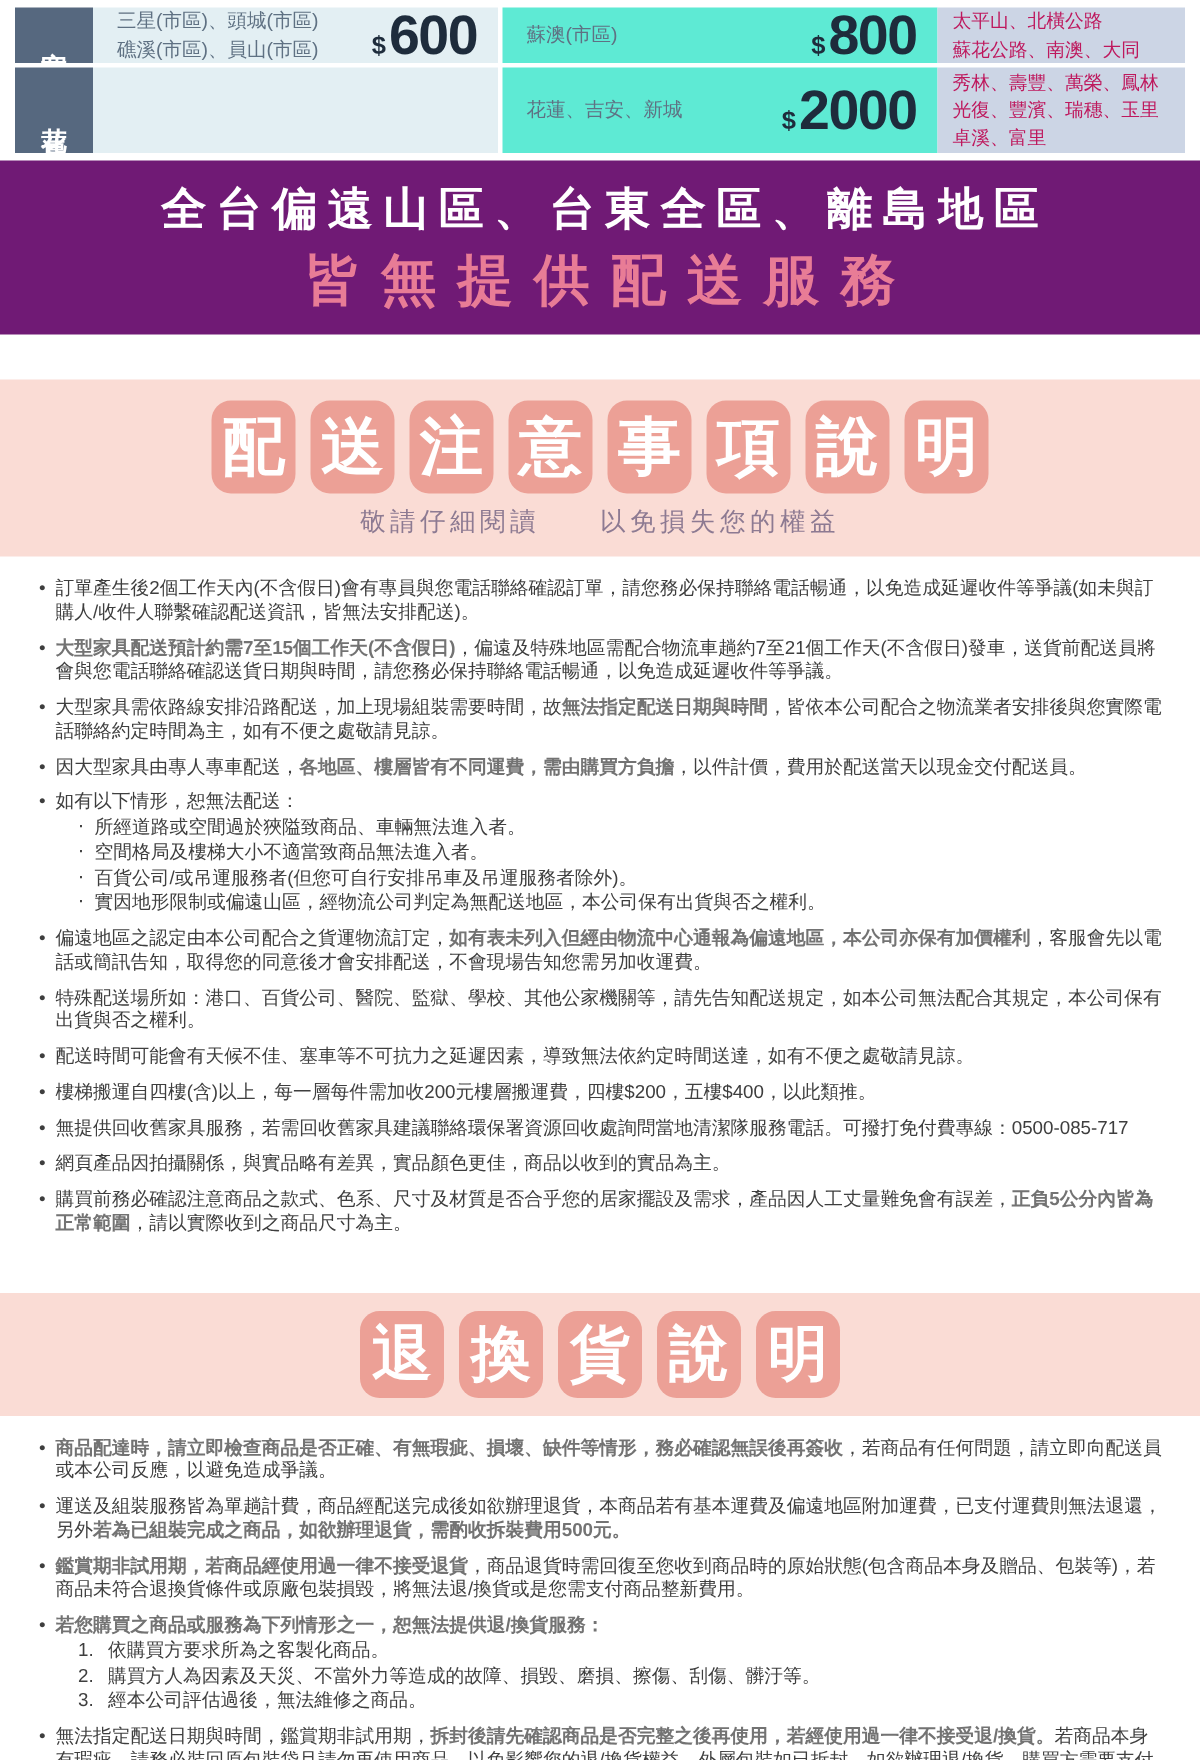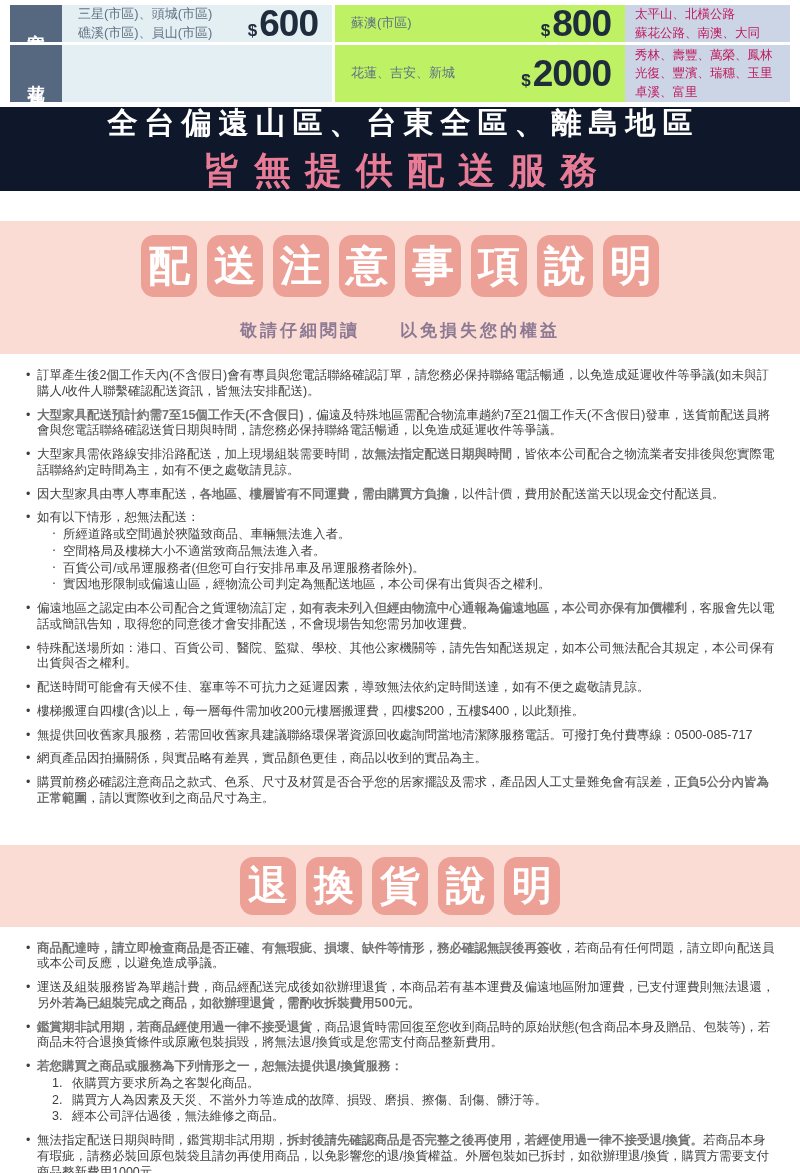--- a/index.html
+++ b/index.html
@@ -19,55 +19,55 @@
     flex:none; width:52px; background:#56687f; color:#ffffff;
     display:flex; align-items:center; justify-content:center;
     writing-mode:vertical-rl; font-size:17px; font-weight:bold; letter-spacing:3px;
   }
   .zone-a {
     flex:none; width:270px; background:#e3eff3; margin-right:3px;
     display:flex; align-items:center; justify-content:space-between;
     padding:0 14px 0 16px;
   }
   .zone-b {
-    flex:none; width:290px; background:#bef264;
+    flex:none; width:290px; background:#5eead4;
     display:flex; align-items:center; justify-content:space-between;
     padding:0 14px 0 16px;
   }
   .zone-c {
     flex:1; background:#ccd5e5; display:flex; align-items:center;
     padding:0 8px 0 10px; font-size:12.5px; color:#be185d;
     white-space:pre-line; line-height:1.45;
   }
   .areas { font-size:13px; color:#5f7183; white-space:pre-line; line-height:1.45; }
   .price { color:#1e2c3c; font-weight:bold; white-space:nowrap; display:flex; align-items:baseline; }
   .price .sym { font-size:17px; margin-right:2px; }
   .price .num { font-size:37px; letter-spacing:-1px; }
 
   
   .banner {
-    margin-top:5px; height:84px; background:#0f172a;
+    margin-top:5px; height:116px; background:#701a75;
     display:flex; flex-direction:column; align-items:center; justify-content:center;font-family:Liberation Serif, serif;
   }
   .banner .l1 { color:#ffffff; font-weight:bold; font-size:30px; letter-spacing:7px; padding-left:7px; }
   .banner .l2 { color:#e87c96; font-weight:bold; font-size:37px; letter-spacing:14px; padding-left:14px; margin-top:2px; }
 
   
   .sec-band { background:#fadcd5; margin-top:30px; padding:14px 0 12px 0; }
   .sec-band.compact { padding:12px 0; }
   .tiles { display:flex; justify-content:center; gap:10px; }
   .tile {
     width:56px; height:62px; background:#eca096; border-radius:13px;
     color:#ffffff; font-weight:bold; font-size:42px;
     display:flex; align-items:center; justify-content:center;
   }
   .sec-band.compact .tile { height:58px; font-size:40px; }
   .sec-sub {
-    text-align:center; margin-top:22px; color:#8d7a92;
-    font-size:17px; font-weight:bold; letter-spacing:3px;
+    text-align:center; margin-top:7px; color:#8d7a92;
+    font-size:17px; font-weight:normal; letter-spacing:3px;
   }
 
   
   .notes { padding:14px 24px 8px 26px; }
   .note { display:flex; font-size:12.5px; line-height:1.26; color:#3e3e3e; }
   .note.bullet { margin-top:8px; }
   .note.bullet:first-child { margin-top:0; }
   .note.sub, .note.num { margin-top:1px; margin-left:26px; }
   .note .marker { flex:none; width:11px; }
   .note.num .marker { width:20px; }

